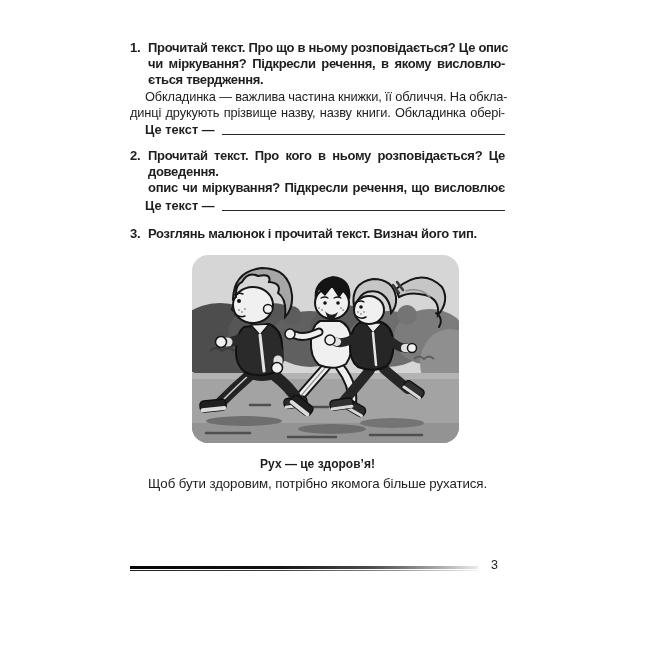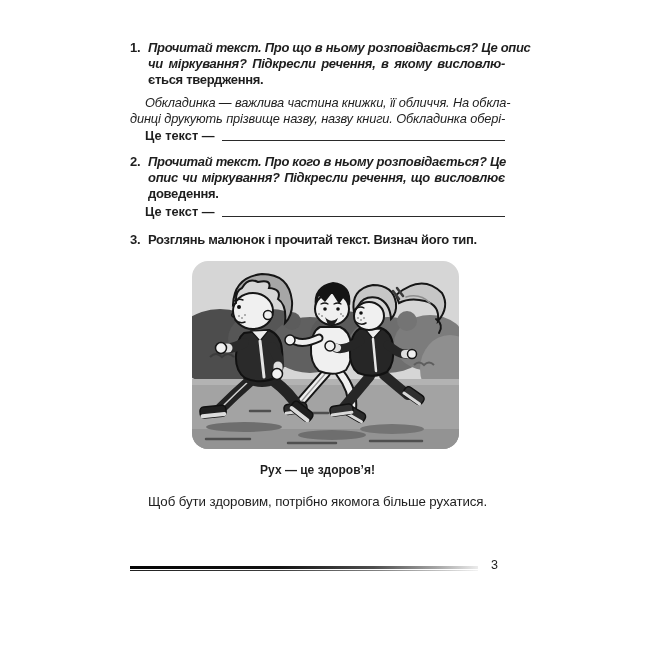--- a/index.html
+++ b/index.html
@@ -7,45 +7,45 @@
     position:relative; width:650px; height:650px; background:#ffffff;
     font-family:"Liberation Sans", sans-serif; color:#1e1e1e; overflow:hidden;
   }
   .content { position:absolute; left:130px; top:40px; width:375px; }
 
   
   .ex-head { display:flex; font-weight:bold; font-size:13px; line-height:16px; letter-spacing:-0.3px; }
   .ex-num  { flex:none; width:18px; }
   .ex-lines{ flex:1; min-width:0; }
   .hl { white-space:nowrap; }
-  .jl { text-align:justify; text-align-last:justify;font-style:italic; }
-
-  
-  .para { margin-top:7px; font-size:12.8px; line-height:15.5px; letter-spacing:-0.15px; }
+  .jl { text-align:justify; text-align-last:justify; }
+
+  
+  .para { margin-top:1px; font-size:12.8px; line-height:15.5px; letter-spacing:-0.15px; }
   .pl { white-space:nowrap; }
   .pl.first { text-indent:15px; }
 
   
   .answer { display:flex; align-items:flex-end; height:17px; }
   .ans-label { flex:none; font-weight:bold; font-size:12.8px; padding-left:15px; line-height:15px; }
   .ans-blank { flex:1; border-bottom:1.6px solid #2a2a2a; margin-left:7px; margin-bottom:2px; height:12px; cursor:text; }
 
   .ex2 { margin-top:11px; }
   .ex3 { margin-top:13px; }
 
   
   .figure { margin:0; padding:0; }
   .illu-box {
     width:267px; height:188px; margin:13px 0 0 62px;
     border-radius:16px; overflow:hidden; background:#d6d6d6; position:relative;
   }
   .illu-box svg { display:block; }
 
   .fig-caption { margin-top:13px; text-align:center; font-weight:bold; font-size:12px; line-height:16px; }
-  .fig-sentence { margin-top:16px; text-align:center; font-size:13.3px; line-height:16px; letter-spacing:-0.1px; }
+  .fig-sentence { margin-top:4px; text-align:center; font-size:13.3px; line-height:16px; letter-spacing:-0.1px; }
 
   
   .footer-rule { position:absolute; left:130px; top:566px; width:348px; }
   .rule-top { height:2.6px; background:linear-gradient(to right,#050505 0%,#121212 42%,#4e4e4e 70%,#a5a5a5 88%,#ececec 100%); }
   .rule-gap { height:1.2px; background:#ffffff; }
   .rule-bot { height:1.6px; background:linear-gradient(to right,#202020 0%,#3e3e3e 42%,#848484 72%,#c6c6c6 90%,#f3f3f3 100%); }
   .page-number { position:absolute; left:491px; top:558px; font-size:12.5px; color:#222; }
 </style>
 </head>
 <body>
@@ -70,22 +70,22 @@
         <span class="ans-label">Це текст —</span>
         <span class="ans-blank"></span>
       </div>
     </section>
 
     <section class="ex2">
       <div class="ex-head">
         <span class="ex-num">2.</span>
         <div class="ex-lines">
           <div class="hl jl">Прочитай текст. Про кого в ньому розповідається? Це</div>
+          <div class="hl">доведення.</div>
           <div class="hl jl">опис чи міркування? Підкресли речення, що висловлює</div>
-          <div class="hl">доведення.</div>
         </div>
       </div>
       <div class="answer">
         <span class="ans-label">Це текст —</span>
         <span class="ans-blank"></span>
       </div>
     </section>
 
     <section class="ex3">
       <div class="ex-head">

